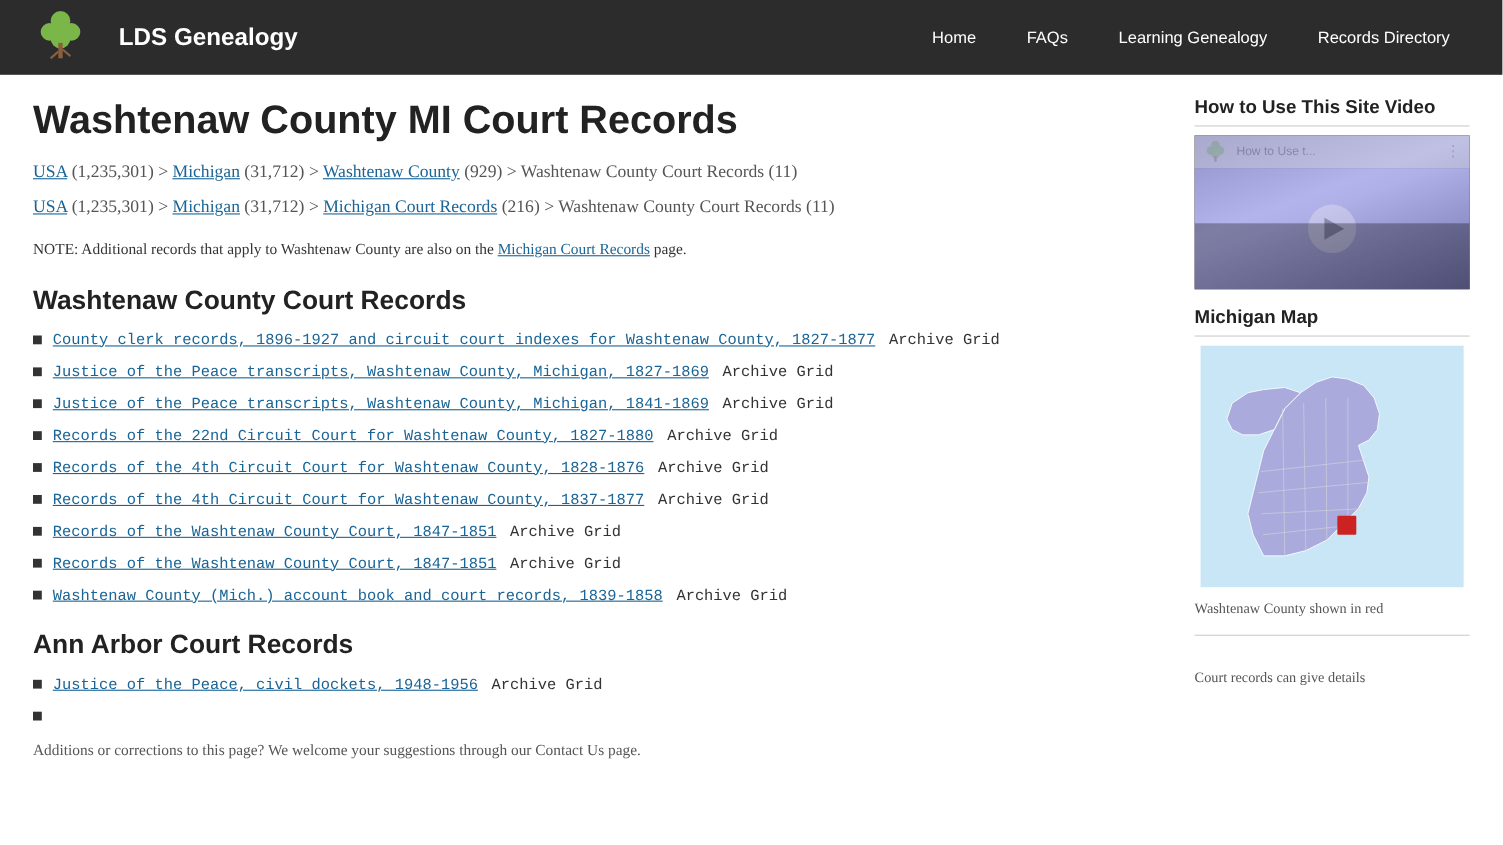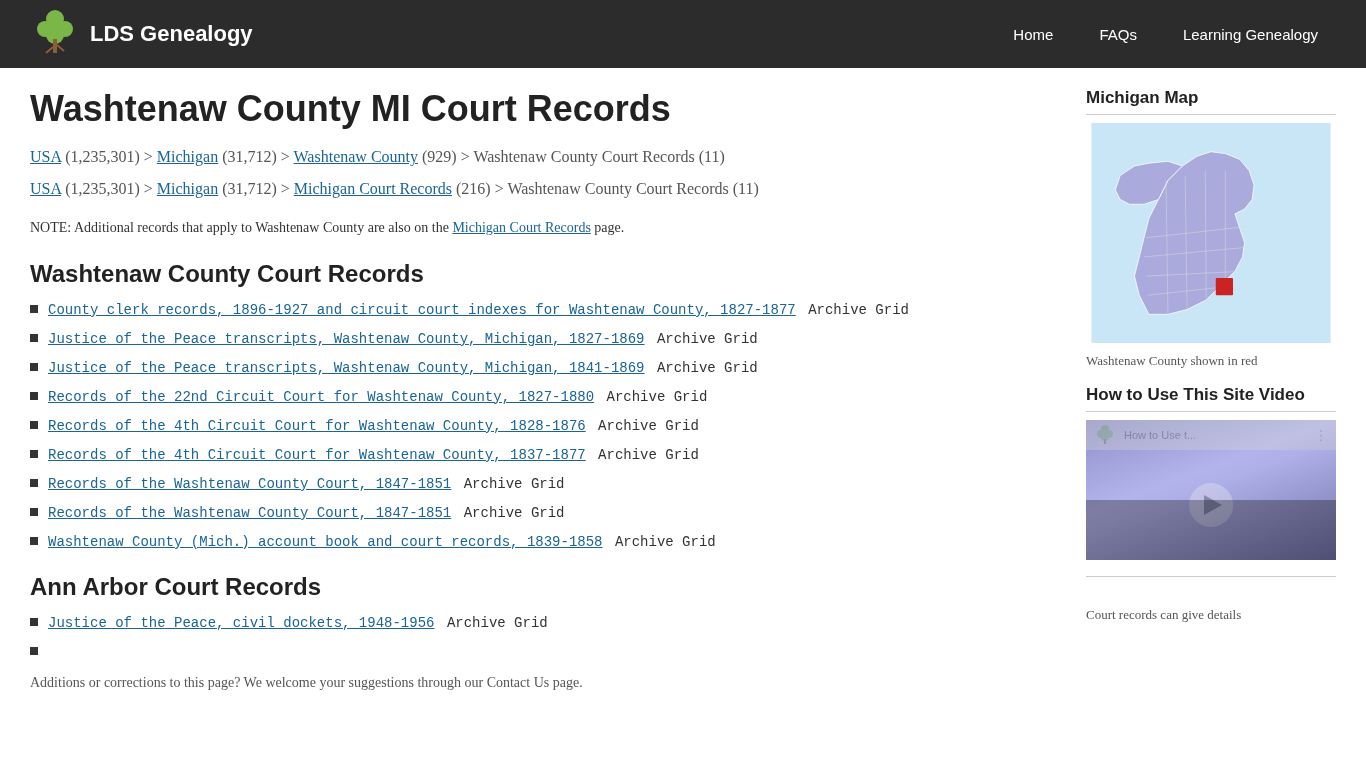--- a/index.html
+++ b/index.html
@@ -10,21 +10,21 @@
       background: #2c2c2c;
       display: flex;
       align-items: center;
       justify-content: space-between;
       padding: 10px 30px;
       height: 68px;
     }
     .logo-area {
       display: flex;
       align-items: center;
-      gap: 10px;
+      gap: 28px;
     }
     .logo-icon {
       width: 50px;
       height: 50px;
     }
     .logo-text {
       color: #fff;
       font-size: 22px;
       font-family: Arial, sans-serif;
       font-weight: bold;
@@ -245,20 +245,21 @@
       <rect x="23" y="30" width="4" height="14" fill="#8B5E3C"></rect>
       <line x1="23" y1="38" x2="16" y2="44" stroke="#8B5E3C" stroke-width="2"></line>
       <line x1="27" y1="36" x2="34" y2="42" stroke="#8B5E3C" stroke-width="2"></line>
     </svg>
     <span class="logo-text">LDS Genealogy</span>
   </div>
   <nav class="nav">
     <a href="#">Home</a>
     <a href="#">FAQs</a>
     <a href="#">Learning Genealogy</a>
+    <a href="#">Records Directory</a>
   </nav>
 </header>
 
 <div class="page-wrapper">
 
   <main class="main-content">
     <h1 class="page-title">Washtenaw County MI Court Records</h1>
 
     <div class="breadcrumb">
       <a href="#">USA</a> (1,235,301) &gt;
@@ -326,62 +327,20 @@
       </li>
       <li>
         <span class="bullet-square"></span>
       </li>
     </ul>
 
     <p class="bottom-note">Additions or corrections to this page? We welcome your suggestions through our Contact Us page.</p>
   </main>
 
   <aside class="sidebar">
-
-    <div class="sidebar-section map-container">
-      <h3 class="sidebar-section-title">Michigan Map</h3>
-      <svg class="map-svg" viewBox="0 0 250 230">
-
-        <g fill="#9999cc" stroke="#fff" stroke-width="1">
-
-          <path d="M 60,200 L 50,180 L 45,160 L 50,140 L 55,120 L 60,100 L 70,80 L 80,60 L 95,45 L 110,35 L 125,30 L 140,32 L 155,38 L 165,50 L 170,65 L 168,80 L 160,90 L 150,95 L 155,110 L 160,125 L 158,140 L 150,155 L 140,165 L 130,175 L 120,185 L 100,195 L 80,200 Z" fill="#aaaadd"></path>
-
-          <path d="M 30,80 L 25,70 L 30,55 L 45,45 L 60,42 L 80,40 L 95,45 L 80,60 L 70,80 L 55,85 L 40,85 Z" fill="#aaaadd"></path>
-
-          <line x1="80" y1="200" x2="80" y2="100" stroke="#fff" stroke-width="0.5"></line>
-          <line x1="100" y1="195" x2="100" y2="95" stroke="#fff" stroke-width="0.5"></line>
-          <line x1="120" y1="185" x2="120" y2="90" stroke="#fff" stroke-width="0.5"></line>
-          <line x1="140" y1="175" x2="140" y2="85" stroke="#fff" stroke-width="0.5"></line>
-          <line x1="60" y1="160" x2="165" y2="140" stroke="#fff" stroke-width="0.5"></line>
-          <line x1="55" y1="140" x2="162" y2="120" stroke="#fff" stroke-width="0.5"></line>
-          <line x1="57" y1="120" x2="165" y2="105" stroke="#fff" stroke-width="0.5"></line>
-          <line x1="60" y1="180" x2="155" y2="165" stroke="#fff" stroke-width="0.5"></line>
-        </g>
-
-        <rect x="130" y="163" width="18" height="18" fill="#cc2222" rx="1"></rect>
-
-        <rect x="0" y="0" width="250" height="230" fill="#c8e6f5" rx="0" style="z-index:-1"></rect>
-        <g fill="#aaaadd" stroke="#fff" stroke-width="0.8">
-          <path d="M 60,200 L 50,180 L 45,160 L 50,140 L 55,120 L 60,100 L 70,80 L 80,60 L 95,45 L 110,35 L 125,30 L 140,32 L 155,38 L 165,50 L 170,65 L 168,80 L 160,90 L 150,95 L 155,110 L 160,125 L 158,140 L 150,155 L 140,165 L 130,175 L 120,185 L 100,195 L 80,200 Z"></path>
-          <path d="M 30,80 L 25,70 L 30,55 L 45,45 L 60,42 L 80,40 L 95,45 L 80,60 L 70,80 L 55,85 L 40,85 Z"></path>
-
-          <line x1="80" y1="200" x2="78" y2="60" stroke="#ddd" stroke-width="0.5"></line>
-          <line x1="100" y1="195" x2="98" y2="55" stroke="#ddd" stroke-width="0.5"></line>
-          <line x1="120" y1="187" x2="119" y2="50" stroke="#ddd" stroke-width="0.5"></line>
-          <line x1="140" y1="175" x2="140" y2="50" stroke="#ddd" stroke-width="0.5"></line>
-          <line x1="58" y1="160" x2="158" y2="155" stroke="#ddd" stroke-width="0.5"></line>
-          <line x1="55" y1="140" x2="162" y2="130" stroke="#ddd" stroke-width="0.5"></line>
-          <line x1="57" y1="120" x2="165" y2="108" stroke="#ddd" stroke-width="0.5"></line>
-          <line x1="59" y1="180" x2="152" y2="170" stroke="#ddd" stroke-width="0.5"></line>
-        </g>
-
-        <rect x="130" y="162" width="18" height="18" fill="#cc2222" rx="1"></rect>
-      </svg>
-      <p class="map-caption">Washtenaw County shown in red</p>
-    </div>
 
     <div class="sidebar-section">
       <h3 class="sidebar-section-title">How to Use This Site Video</h3>
       <div class="video-thumb">
         <div class="video-img-placeholder">
           <div class="video-top-bar">
             <svg class="video-tree-icon" viewBox="0 0 22 22">
               <circle cx="11" cy="5" r="4" fill="#7ab648"></circle>
               <circle cx="7" cy="10" r="4" fill="#7ab648"></circle>
               <circle cx="15" cy="10" r="4" fill="#7ab648"></circle>
@@ -396,19 +355,61 @@
             <div style="position:absolute;top:0;left:0;right:0;bottom:0;background:linear-gradient(160deg,#9999cc 0%,#bbbbee 40%,#7777aa 100%);opacity:0.7;"></div>
             <div style="position:absolute;bottom:0;left:0;right:0;height:60px;background:rgba(0,0,0,0.3);"></div>
             <div class="play-btn">
               <div class="play-triangle"></div>
             </div>
           </div>
         </div>
       </div>
     </div>
 
+    <div class="sidebar-section map-container">
+      <h3 class="sidebar-section-title">Michigan Map</h3>
+      <svg class="map-svg" viewBox="0 0 250 230">
+
+        <g fill="#9999cc" stroke="#fff" stroke-width="1">
+
+          <path d="M 60,200 L 50,180 L 45,160 L 50,140 L 55,120 L 60,100 L 70,80 L 80,60 L 95,45 L 110,35 L 125,30 L 140,32 L 155,38 L 165,50 L 170,65 L 168,80 L 160,90 L 150,95 L 155,110 L 160,125 L 158,140 L 150,155 L 140,165 L 130,175 L 120,185 L 100,195 L 80,200 Z" fill="#aaaadd"></path>
+
+          <path d="M 30,80 L 25,70 L 30,55 L 45,45 L 60,42 L 80,40 L 95,45 L 80,60 L 70,80 L 55,85 L 40,85 Z" fill="#aaaadd"></path>
+
+          <line x1="80" y1="200" x2="80" y2="100" stroke="#fff" stroke-width="0.5"></line>
+          <line x1="100" y1="195" x2="100" y2="95" stroke="#fff" stroke-width="0.5"></line>
+          <line x1="120" y1="185" x2="120" y2="90" stroke="#fff" stroke-width="0.5"></line>
+          <line x1="140" y1="175" x2="140" y2="85" stroke="#fff" stroke-width="0.5"></line>
+          <line x1="60" y1="160" x2="165" y2="140" stroke="#fff" stroke-width="0.5"></line>
+          <line x1="55" y1="140" x2="162" y2="120" stroke="#fff" stroke-width="0.5"></line>
+          <line x1="57" y1="120" x2="165" y2="105" stroke="#fff" stroke-width="0.5"></line>
+          <line x1="60" y1="180" x2="155" y2="165" stroke="#fff" stroke-width="0.5"></line>
+        </g>
+
+        <rect x="130" y="163" width="18" height="18" fill="#cc2222" rx="1"></rect>
+
+        <rect x="0" y="0" width="250" height="230" fill="#c8e6f5" rx="0" style="z-index:-1"></rect>
+        <g fill="#aaaadd" stroke="#fff" stroke-width="0.8">
+          <path d="M 60,200 L 50,180 L 45,160 L 50,140 L 55,120 L 60,100 L 70,80 L 80,60 L 95,45 L 110,35 L 125,30 L 140,32 L 155,38 L 165,50 L 170,65 L 168,80 L 160,90 L 150,95 L 155,110 L 160,125 L 158,140 L 150,155 L 140,165 L 130,175 L 120,185 L 100,195 L 80,200 Z"></path>
+          <path d="M 30,80 L 25,70 L 30,55 L 45,45 L 60,42 L 80,40 L 95,45 L 80,60 L 70,80 L 55,85 L 40,85 Z"></path>
+
+          <line x1="80" y1="200" x2="78" y2="60" stroke="#ddd" stroke-width="0.5"></line>
+          <line x1="100" y1="195" x2="98" y2="55" stroke="#ddd" stroke-width="0.5"></line>
+          <line x1="120" y1="187" x2="119" y2="50" stroke="#ddd" stroke-width="0.5"></line>
+          <line x1="140" y1="175" x2="140" y2="50" stroke="#ddd" stroke-width="0.5"></line>
+          <line x1="58" y1="160" x2="158" y2="155" stroke="#ddd" stroke-width="0.5"></line>
+          <line x1="55" y1="140" x2="162" y2="130" stroke="#ddd" stroke-width="0.5"></line>
+          <line x1="57" y1="120" x2="165" y2="108" stroke="#ddd" stroke-width="0.5"></line>
+          <line x1="59" y1="180" x2="152" y2="170" stroke="#ddd" stroke-width="0.5"></line>
+        </g>
+
+        <rect x="130" y="162" width="18" height="18" fill="#cc2222" rx="1"></rect>
+      </svg>
+      <p class="map-caption">Washtenaw County shown in red</p>
+    </div>
+
     <div class="sidebar-section">
       <hr class="sidebar-divider">
       <p class="research-tip-text">Court records can give details</p>
     </div>
 
   </aside>
 </div>
 
 </body></html>

